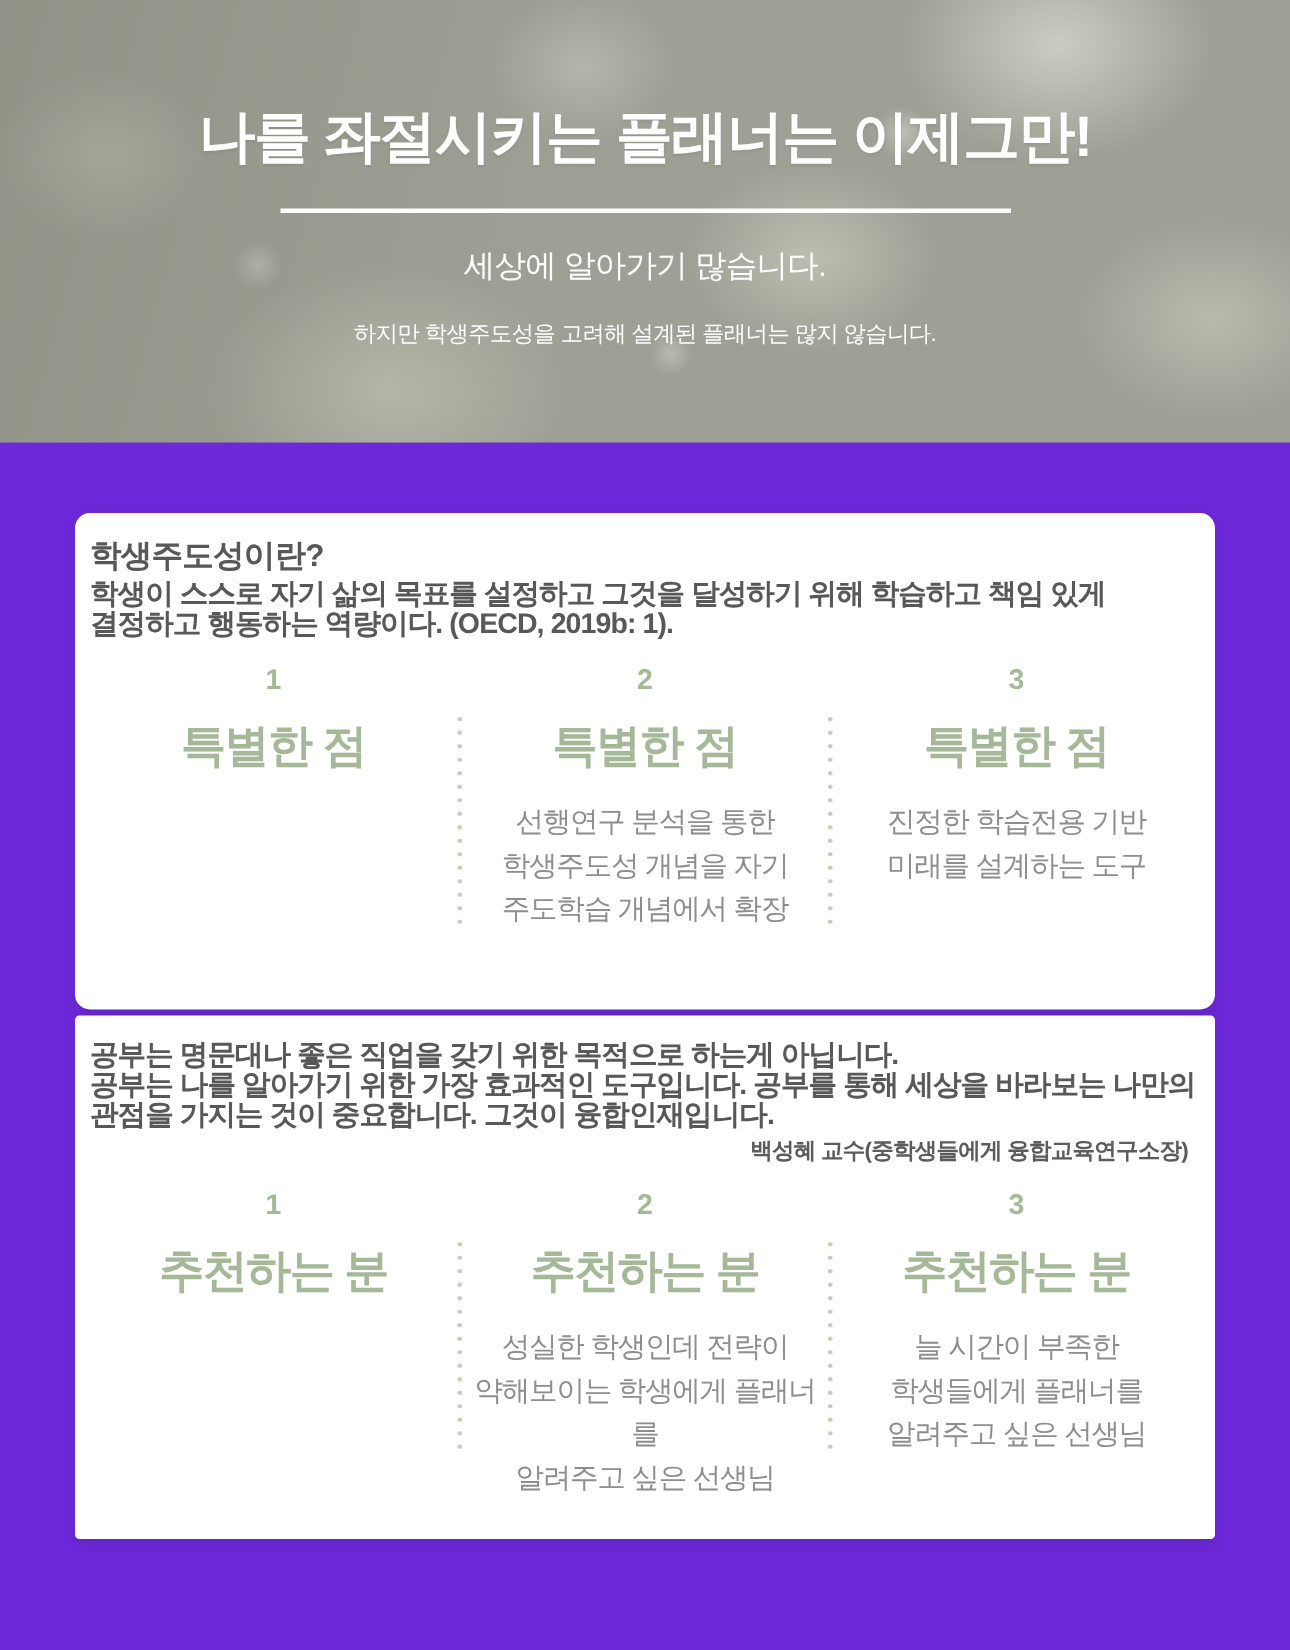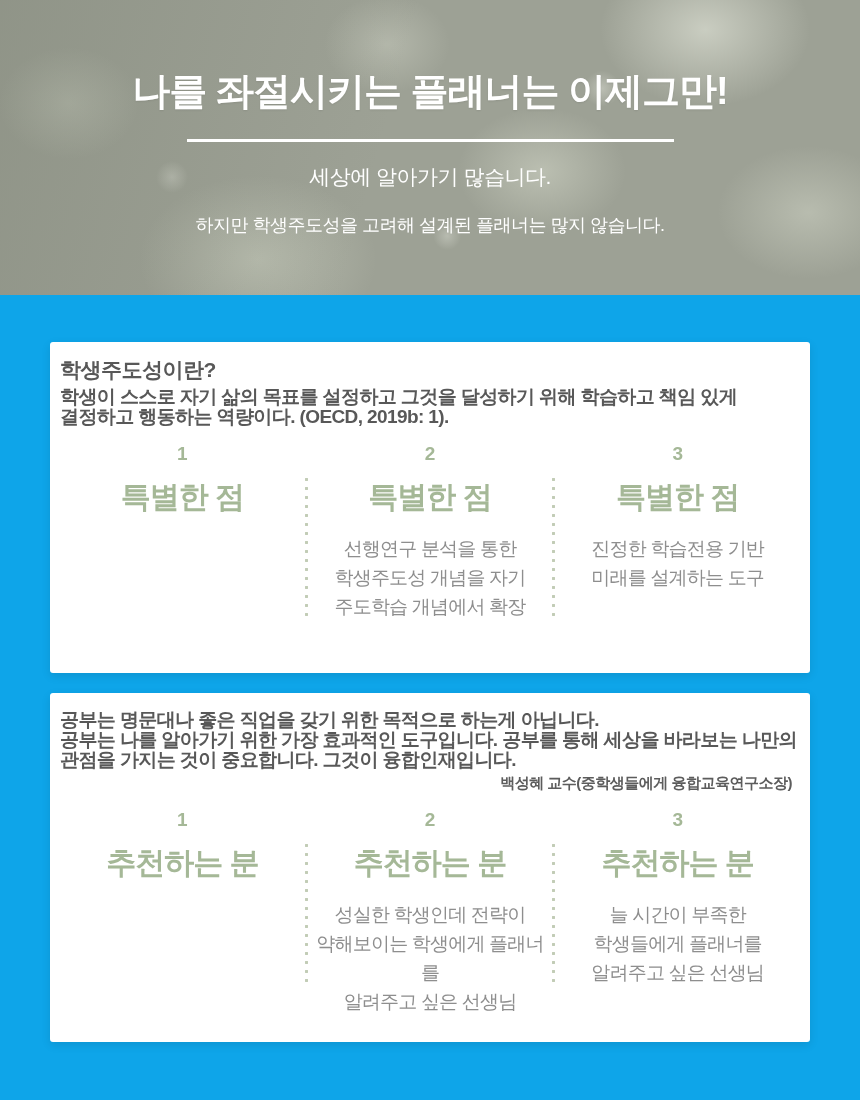--- a/index.html
+++ b/index.html
@@ -2,21 +2,21 @@
 <html><head>
 <meta charset="utf-8">
 <style>
   * { margin:0; padding:0; box-sizing:border-box; }
   html,body { width:860px; height:1100px; }
   body {
     font-family:"Liberation Sans","DejaVu Sans",sans-serif;
     background:#eeeeee;
     overflow:hidden;
   }
-  .page { width:860px; height:1100px; background:#0ea5e9; }
+  .page { width:860px; height:1100px; background:#6d28d9; }
 
   
   .hero {
     position:relative; width:860px; height:295px;
     background-color:#9da195;
     background-image:
       linear-gradient(105deg, rgba(110,116,102,.28), rgba(0,0,0,0) 45%),
       radial-gradient(ellipse 150px 110px at 82% 10%, rgba(238,241,229,.55), transparent 70%),
       radial-gradient(ellipse 120px 90px at 63% 58%, rgba(228,232,216,.42), transparent 70%),
       radial-gradient(ellipse 170px 120px at 30% 88%, rgba(221,226,209,.40), transparent 70%),
@@ -33,31 +33,31 @@
     padding-top:66px;
     color:#ffffff;
     font-size:38px; font-weight:bold; letter-spacing:-1px;
     text-shadow:0 1px 2px rgba(0,0,0,.08);
   }
   .hero-divider {
     width:487px; height:3px; background:#ffffff;
     margin:22px auto 0 auto;
   }
   .hero-subtitle1 { margin-top:21px; color:#ffffff; font-size:21px; letter-spacing:-0.5px; }
-  .hero-subtitle2 { margin-top:22px; color:#ffffff; font-size:18px; letter-spacing:-0.5px; }
+  .hero-subtitle2 { margin-top:22px; color:#ffffff; font-size:15px; letter-spacing:-0.5px; }
 
   
   .main { width:760px; margin:0 auto; }
   .card {
     background:#ffffff; border-radius:3px;
     box-shadow:0 3px 10px rgba(0,0,0,.10);
     padding:14px 10px 26px 10px;
   }
-  .card-definition { margin-top:47px; min-height:331px; }
-  .card-quote { margin-top:20px; min-height:335px; }
+  .card-definition { margin-top:47px; min-height:331px;border-radius:10px; }
+  .card-quote { margin-top:4px; min-height:335px; }
 
   .card-heading {
     color:#585858; font-size:21px; font-weight:bold; letter-spacing:-0.5px;
   }
   .card-lead {
     color:#585858; font-size:19px; font-weight:bold; line-height:20px;
     letter-spacing:-0.6px; white-space:pre-line; margin-top:3px;
   }
   .attribution {
     color:#5c5c5c; font-size:15px; font-weight:bold; letter-spacing:-0.5px;

